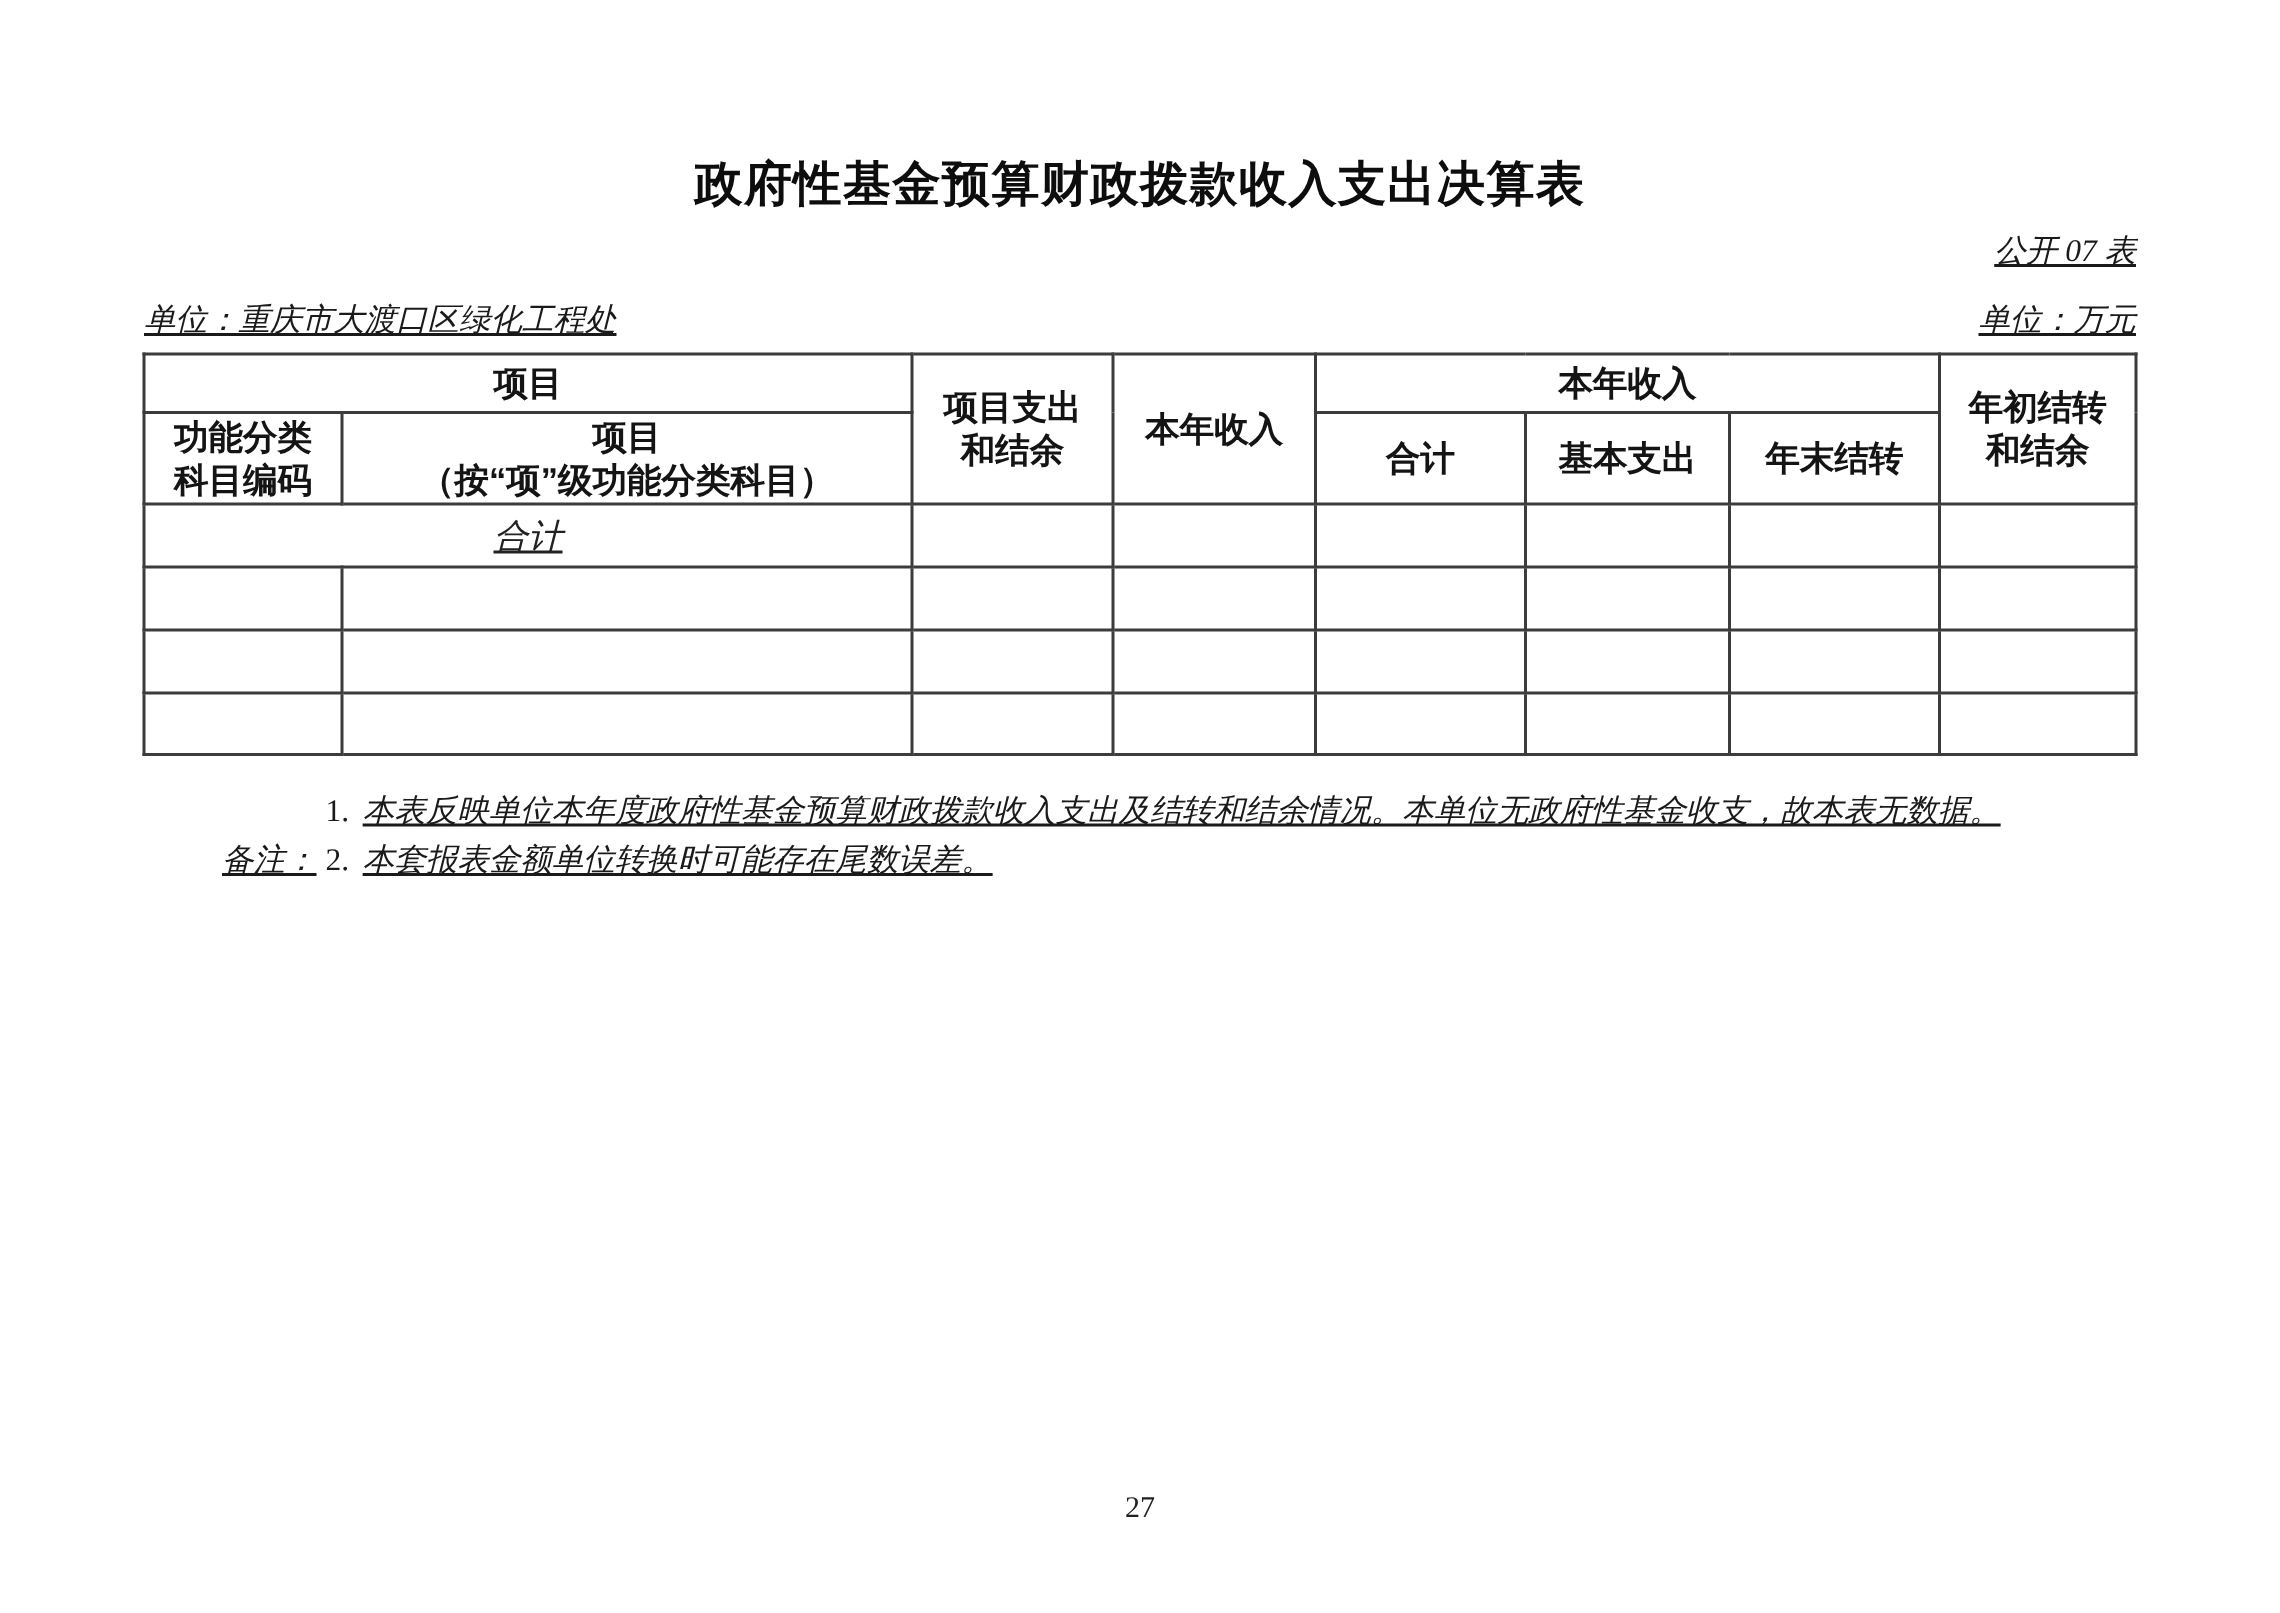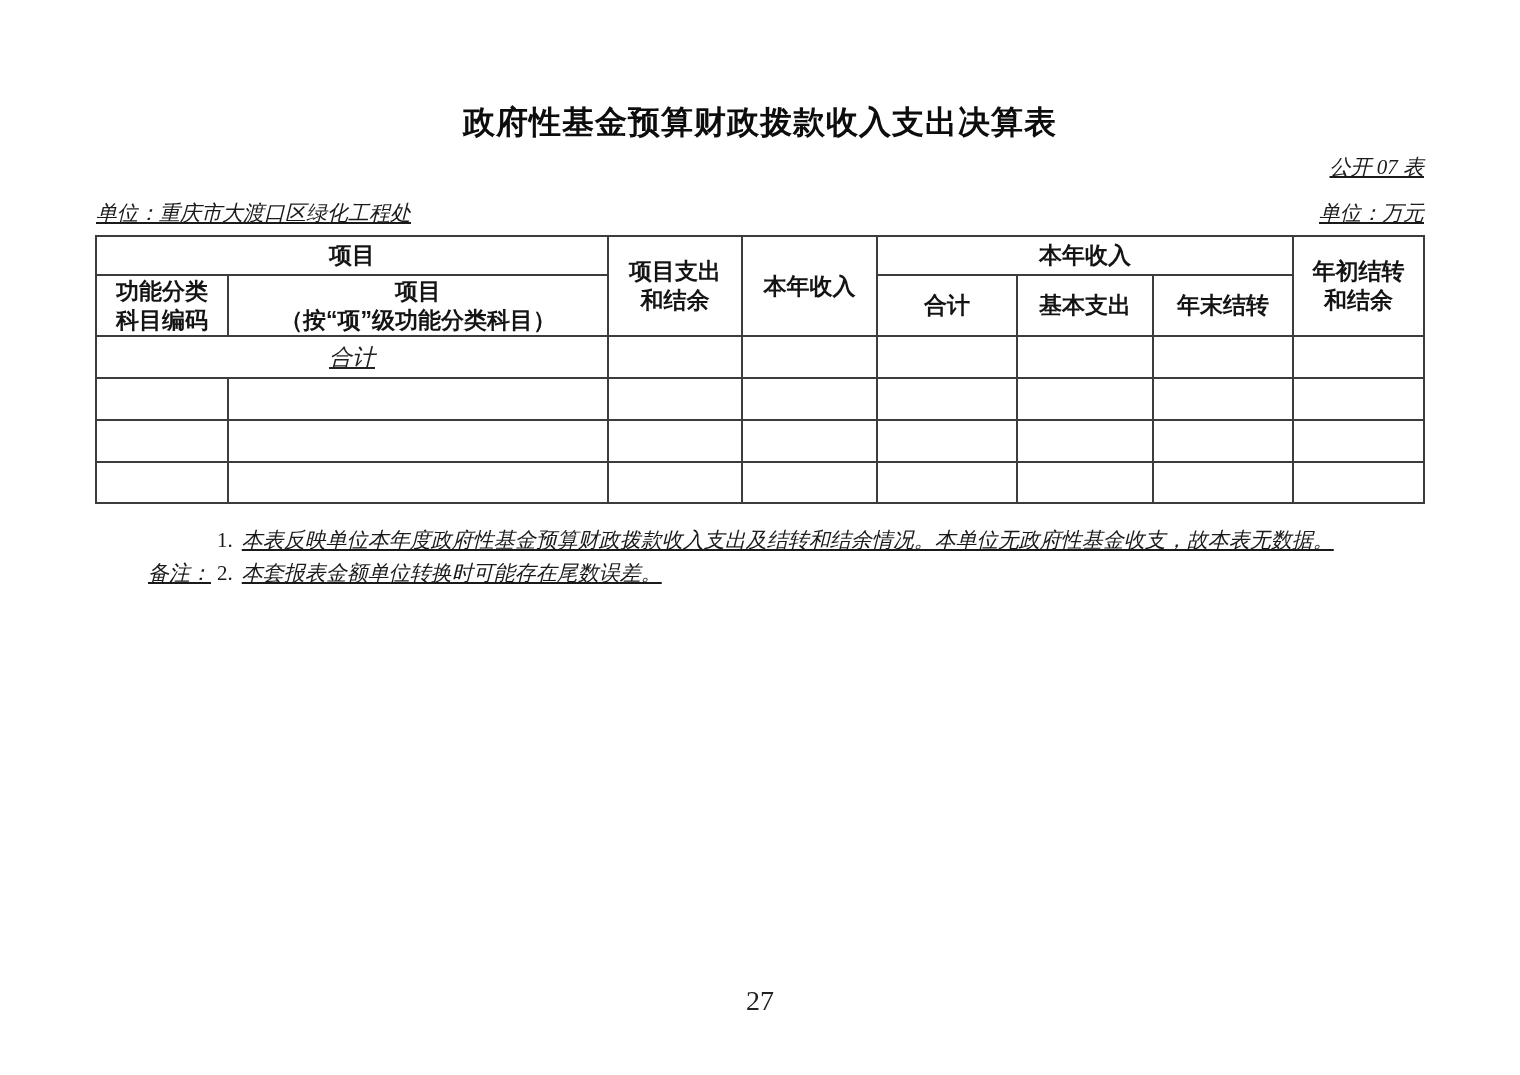--- a/index.html
+++ b/index.html
@@ -99,21 +99,21 @@
     font-family:"Liberation Serif","DejaVu Serif",serif;
     margin-right:9px;
     white-space:nowrap;
   }
 
   .pageno{
     position:absolute;
     left:0;right:0;
     bottom:58px;
     text-align:center;
-    font-size:28px;
+    font-size:20px;
     font-style:normal;
     color:#222;
   }
 </style>
 </head>
 <body>
 
 <div class="doc">
 
   <h1 class="title">政府性基金预算财政拨款收入支出决算表</h1>

